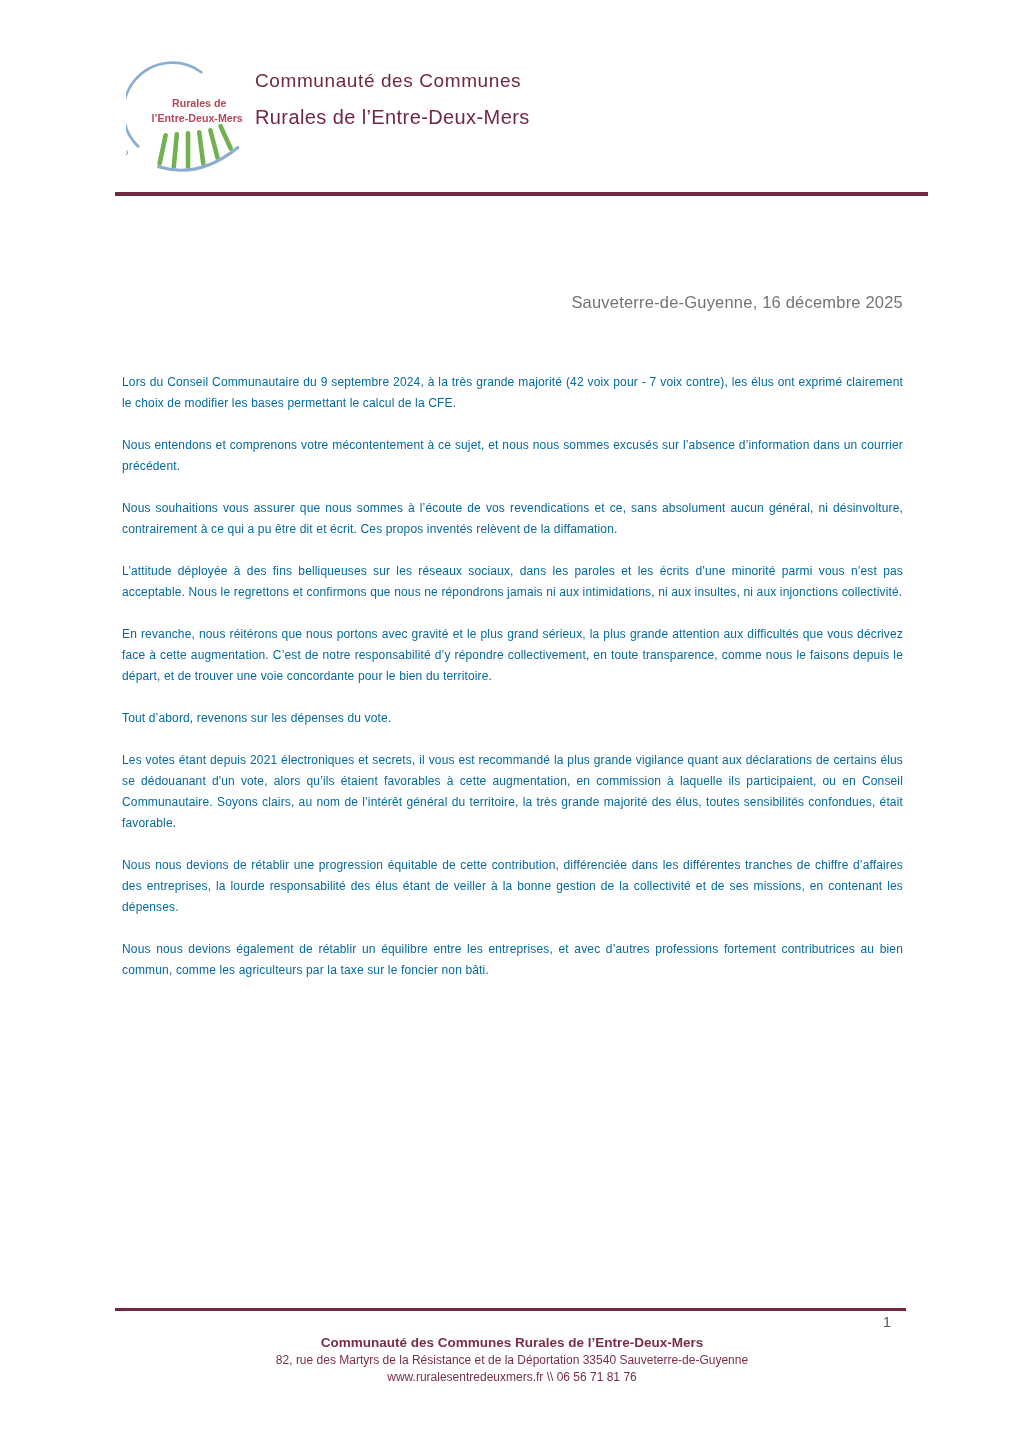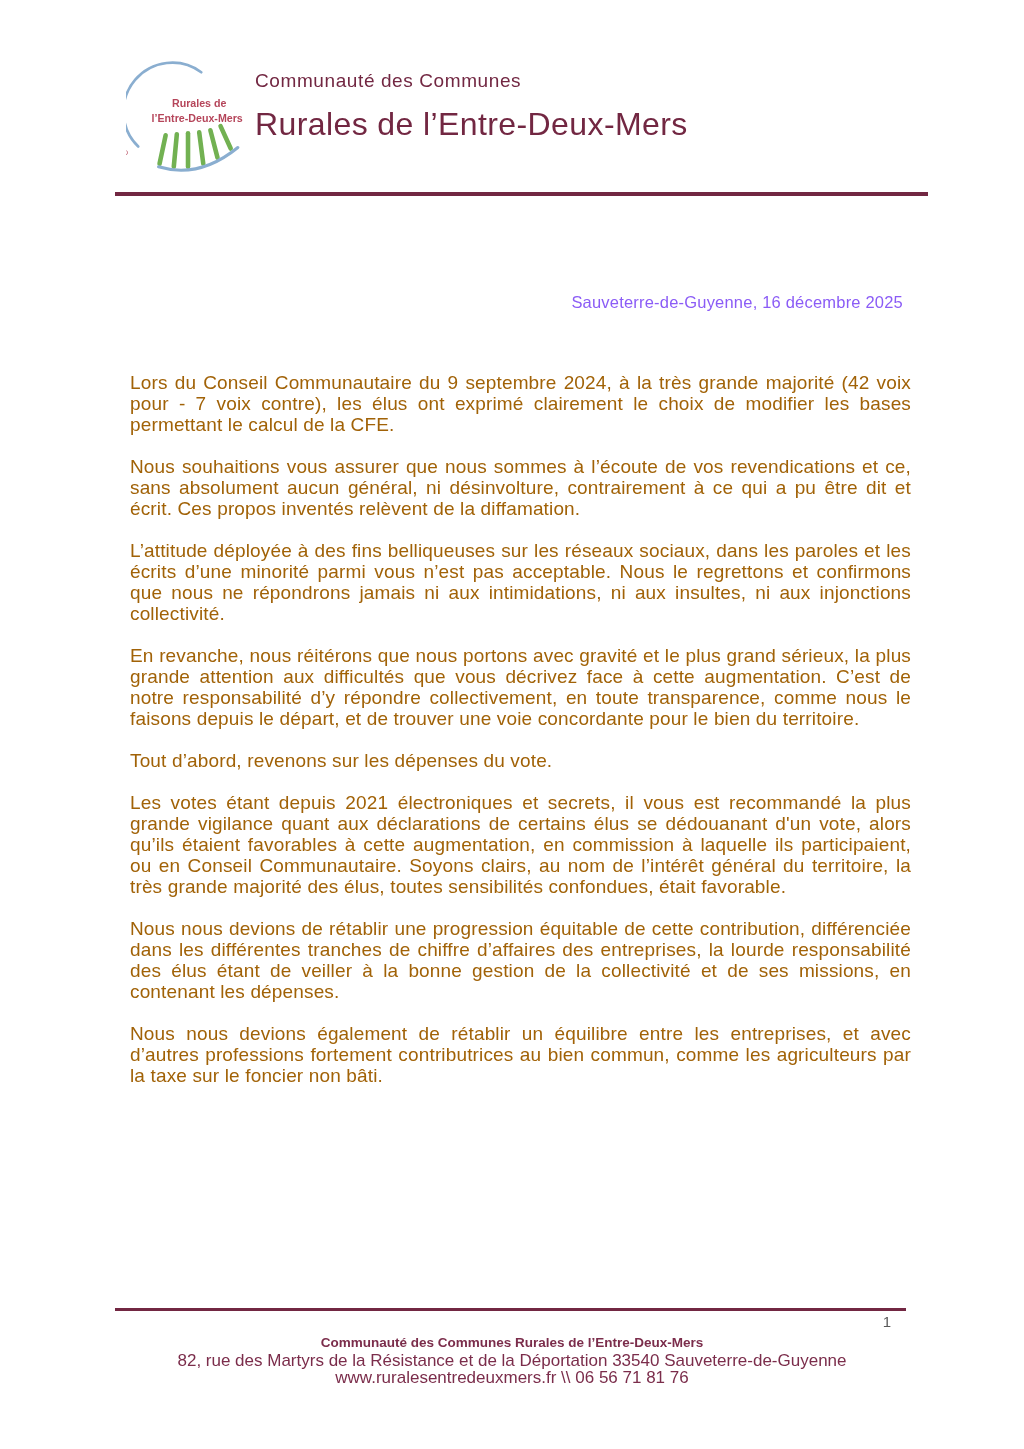--- a/index.html
+++ b/index.html
@@ -29,54 +29,53 @@
     position: absolute;
     left: 255px;
     top: 70px;
     color: #722742;
   }
   .org-line1 {
     font-size: 19px;
     letter-spacing: 0.6px;
   }
   .org-line2 {
-    font-size: 32px;
+    font-size: 20px;
     letter-spacing: 0.4px;
     margin-top: 14px;
   }
   .header-rule {
     position: absolute;
     top: 192px;
     left: 115px;
     width: 813px;
     height: 4px;
     background: #722742;
   }
   
   .date-line {
     position: absolute;
     top: 293px;
     right: 121px;
     font-size: 16.5px;
-    color: #8b5cf6;
+    color: #737373;
     letter-spacing: 0.2px;
     text-align: right;
   }
   
   .body-text {
     position: absolute;
     top: 372px;
     left: 122px;
     width: 781px;
-    font-size: 19px;
+    font-size: 12px;
     line-height: 21px;
     letter-spacing: 0.15px;
-    color: #a16207;
+    color: #0369a1;
     text-align: justify;
-    margin-left: 8px;
   }
   .body-text p {
     margin: 0 0 21px 0;
   }
   
   .footer-rule {
     position: absolute;
     top: 1308px;
     left: 115px;
     width: 791px;
@@ -97,21 +96,21 @@
     width: 100%;
     text-align: center;
     color: #7b2d4b;
     line-height: 17.5px;
   }
   .footer-org {
     font-weight: bold;
     font-size: 13.5px;
   }
   .footer-address, .footer-contact {
-    font-size: 17px;
+    font-size: 12px;
   }
 </style>
 </head>
 <body>
 
 <div class="page">
 
   <div class="logo">
     <svg viewBox="0 0 120 114" width="122" height="118">
       <defs>
@@ -144,20 +143,21 @@
     <div class="org-line1">Communauté des Communes</div>
     <div class="org-line2">Rurales de l’Entre-Deux-Mers</div>
   </div>
 
   <div class="header-rule"></div>
 
   <div class="date-line">Sauveterre-de-Guyenne, 16 décembre 2025</div>
 
   <main class="body-text">
     <p>Lors du Conseil Communautaire du 9 septembre 2024, à la très grande majorité (42 voix pour - 7 voix contre), les élus ont exprimé clairement le choix de modifier les bases permettant le calcul de la CFE.</p>
+    <p>Nous entendons et comprenons votre mécontentement à ce sujet, et nous nous sommes excusés sur l’absence d’information dans un courrier précédent.</p>
     <p>Nous souhaitions vous assurer que nous sommes à l’écoute de vos revendications et ce, sans absolument aucun général, ni désinvolture, contrairement à ce qui a pu être dit et écrit. Ces propos inventés relèvent de la diffamation.</p>
     <p>L’attitude déployée à des fins belliqueuses sur les réseaux sociaux, dans les paroles et les écrits d’une minorité parmi vous n’est pas acceptable. Nous le regrettons et confirmons que nous ne répondrons jamais ni aux intimidations, ni aux insultes, ni aux injonctions collectivité.</p>
     <p>En revanche, nous réitérons que nous portons avec gravité et le plus grand sérieux, la plus grande attention aux difficultés que vous décrivez face à cette augmentation. C’est de notre responsabilité d’y répondre collectivement, en toute transparence, comme nous le faisons depuis le départ, et de trouver une voie concordante pour le bien du territoire.</p>
     <p>Tout d’abord, revenons sur les dépenses du vote.</p>
     <p>Les votes étant depuis 2021 électroniques et secrets, il vous est recommandé la plus grande vigilance quant aux déclarations de certains élus se dédouanant d'un vote, alors qu’ils étaient favorables à cette augmentation, en commission à laquelle ils participaient, ou en Conseil Communautaire. Soyons clairs, au nom de l’intérêt général du territoire, la très grande majorité des élus, toutes sensibilités confondues, était favorable.</p>
     <p>Nous nous devions de rétablir une progression équitable de cette contribution, différenciée dans les différentes tranches de chiffre d’affaires des entreprises, la lourde responsabilité des élus étant de veiller à la bonne gestion de la collectivité et de ses missions, en contenant les dépenses.</p>
     <p>Nous nous devions également de rétablir un équilibre entre les entreprises, et avec d’autres professions fortement contributrices au bien commun, comme les agriculteurs par la taxe sur le foncier non bâti.</p>
   </main>
 
   <div class="footer-rule"></div>

